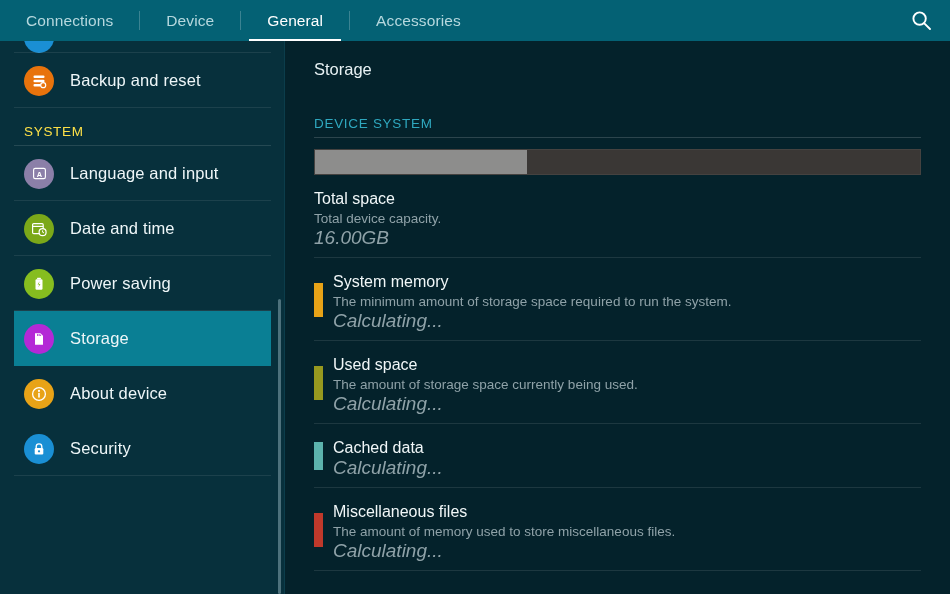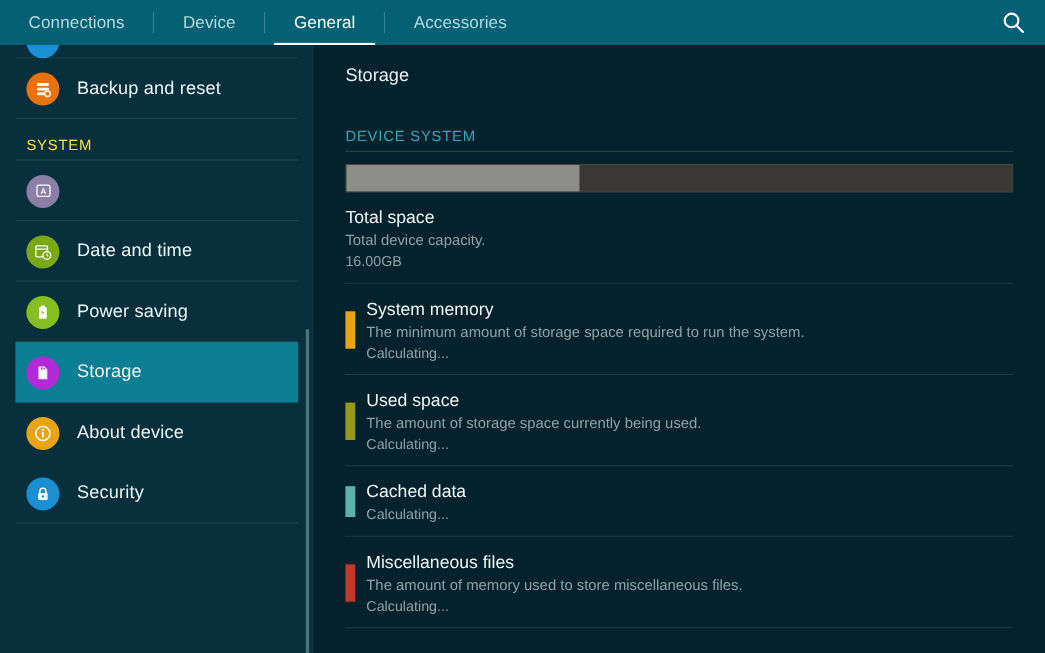--- a/index.html
+++ b/index.html
@@ -175,21 +175,21 @@
     height: 1px; background: rgba(255,255,255,.10);
   }
   .s-body { padding-left: 19px; }
   .s-item.noswatch .s-body { padding-left: 0; }
   .swatch {
     position: absolute; left: 0; width: 9px; height: 34px;
     top: 50%; transform: translateY(-50%);
   }
   .s-title { font-size: 16px; color: #f1f7f8; line-height: 21px; }
   .s-desc  { font-size: 13.5px; color: #8fa2a8; line-height: 19px; }
-  .s-val   { font-size: 13px; color: #8fa2a8; line-height: 19px; }
+  .s-val   { font-size: 19px; color: #8fa2a8; line-height: 19px; font-style: italic; }
 </style>
 </head>
 <body>
 
 <div id="app">
 
   <div id="tabbar">
     <div class="tab">
       <span>Connections</span>
     </div>
@@ -243,20 +243,21 @@
           <div class="divider"></div>
         </div>
 
         <div class="nav-row">
           <div class="nav-icon" style="background:#8b7fa8">
             <svg width="15" height="15" viewBox="0 0 15 15">
               <rect x="1.6" y="2.4" width="11.8" height="10.2" rx="1.6" fill="none" stroke="#fff" stroke-width="1.15"></rect>
               <text x="7.5" y="10.6" font-size="7.4" font-family="Liberation Sans, sans-serif" fill="#fff" text-anchor="middle">A</text>
             </svg>
           </div>
+          <div class="nav-label">Language and input</div>
           <div class="divider"></div>
         </div>
 
         <div class="nav-row">
           <div class="nav-icon" style="background:#7ba819">
             <svg width="16" height="16" viewBox="0 0 16 16">
               <rect x="1.6" y="2.6" width="10.6" height="10" rx="1.1" fill="none" stroke="#fff" stroke-width="1.2"></rect>
               <line x1="1.6" y1="5.4" x2="12.2" y2="5.4" stroke="#fff" stroke-width="1.2"></line>
               <circle cx="11.6" cy="11.2" r="3.5" fill="#7ba819" stroke="#fff" stroke-width="1.2"></circle>
               <line x1="11.6" y1="9.4" x2="11.6" y2="11.2" stroke="#fff" stroke-width="1"></line>

